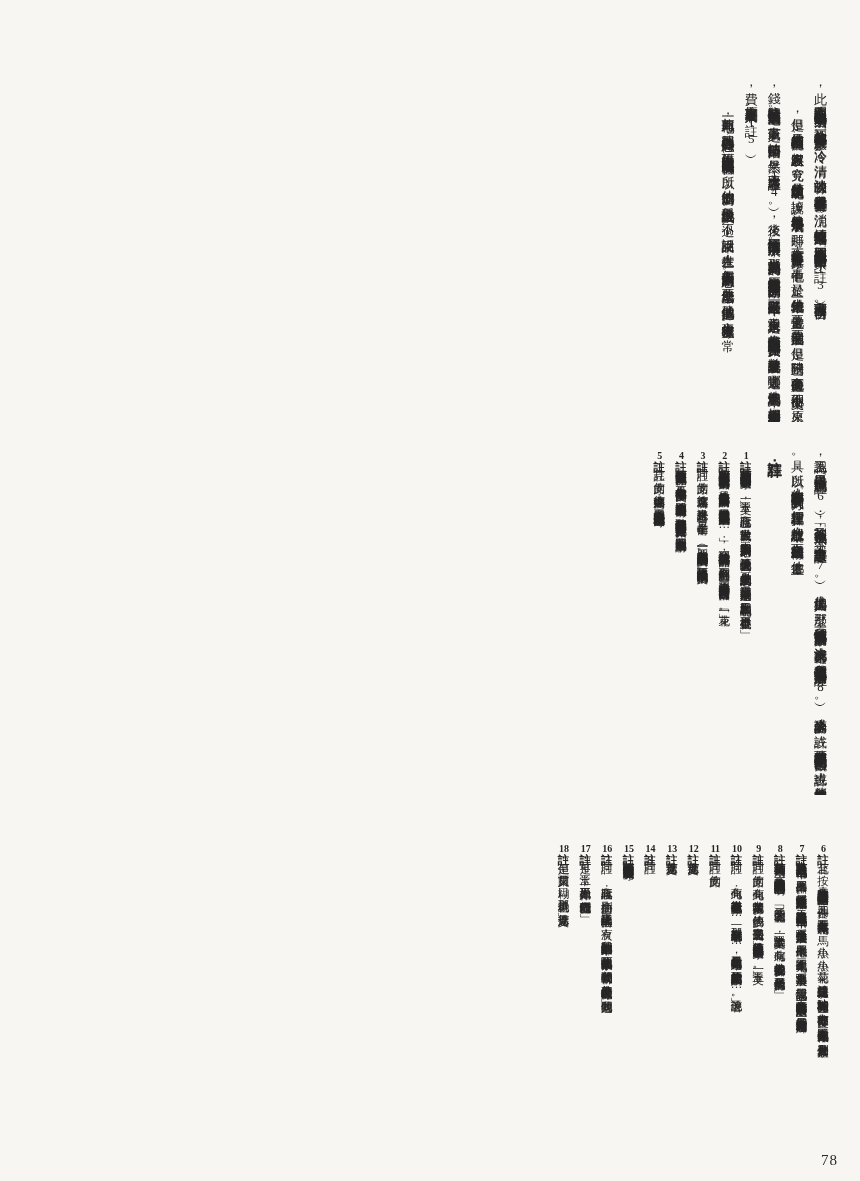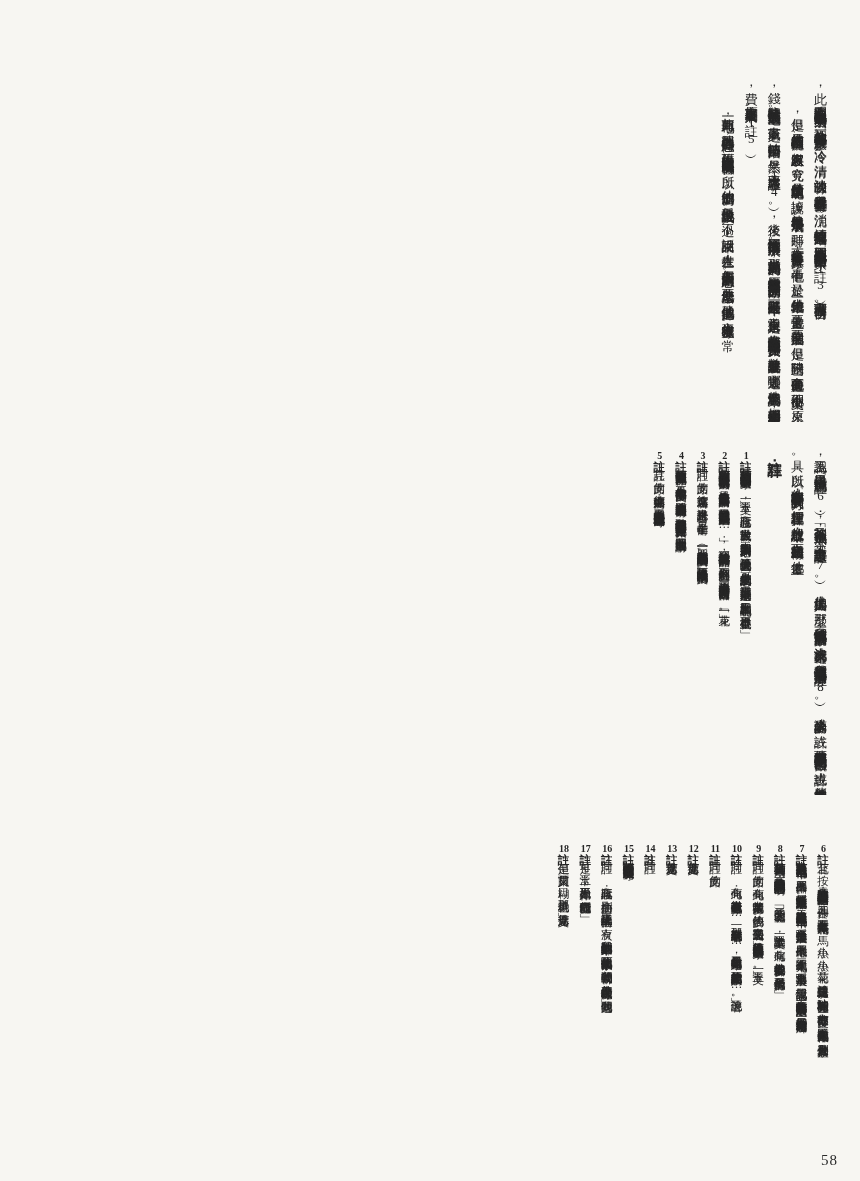--- a/index.html
+++ b/index.html
@@ -79,15 +79,15 @@
   <div class="band band-middle">
     <div class="group"><p class="para noindent">玉認為，過日子能「餬口也就夠了」（註16）；又強烈主張「畫不成熟，就不該拿出去展覽」（註17）。他是這樣的人；那麼，我們惋惜他以一個失敗者的形象，沈沒於藝術之都；我們哀憐他每日僅靠三個法郎過日子（註18）。或許是多餘的！或許，他反而竊笑我們掙不開拘泥不化的世俗觀；也或許，他所厭棄的就是繪畫被當成換取名利的工具。所以，他才會寧取「今朝有酒今朝醉」的方式，想揮霍就揮霍、想放縱就放縱；而當想畫畫的時候，他才畫畫。</p></div>
     <span class="notes-heading">註釋：</span>
     <div class="group"><div class="note"><span class="note-label">註<span class="tcy">1</span></span><span>雄獅美術月刊第三期席德進「一生沈沒在巴黎的中國老畫家──常玉」一文，有此段話：「二次世界大戰前，常玉曾一度回到四川的老家，據說是他的大哥去世。大哥是做絲綢生意的，常玉得到了一筆可觀的遺產，馬上又到巴黎來亂花，根本就不畫畫了。」</span></div><div class="note"><span class="note-label">註<span class="tcy">2</span></span><span>雄獅美術月刊一三四期陳炎鋒撰「淺談常玉卅年代的素描」一文中有云：「達昌先生曾向筆者轉述常玉自己透露的話：「當年的巴黎現代美術館已蒐購了我的幾張油畫……」；至於紐約現代美術館擁有常玉的作品，則是不容輕解的。因為達昌本人保存有一張當時由美術館印製的黑白明信片──「一束花」。</span></div><div class="note"><span class="note-label">註<span class="tcy">3</span></span><span>同註1的席文。席德進寫著：「說來真是奇妙，早在三十年前──（一九四一）我就在龐薰琹老師家裏看到常玉的畫。」見陳炎鋒「淺談常玉卅年代的素描」一文。</span></div><div class="note"><span class="note-label">註<span class="tcy">4</span></span><span>歷史博物館收藏的四十九件常玉作品，先是五十七年由教育部撥交的。即席德進文中提到的「我在巴黎時，聽說我們教育部（當時是黃季陸部長）匯了四百美金給他作路費，要他回台開畫展講學」。</span></div><div class="note"><span class="note-label">註<span class="tcy">5</span></span><span>見註1的席文。席德進文中提到：「常玉曾交了四十幅油畫先由我們駐法大使館寄運回</span></div></div>
   </div>
 
   <div class="band band-bottom">
     <div class="group"><div class="note"><span class="note-label">註<span class="tcy">6</span></span><span>台北。（按：此處所云駐法大使館應是駐比大使館之誤）這批作品，共四十二件。其中七十五年入藏五件（瓶花、馬、小魚、小魚、菊花），據說是自留任駐比、駐法時期的郭有守先生，亦由教育部撥交。第三次即七十九年入藏的十三件，分別是人像和盆景。</span></div><div class="note"><span class="note-label">註<span class="tcy">7</span></span><span>第一次是民國六十七年九月十七日至二十二日，共展出四十三件。展覽名稱是「旅法畫家常玉遺作展」。第二次展出是民國七十三年九月十二日至二十三日，名稱是「常玉遺作油畫展」，共展出四十七件。第三次即七十九年，名稱為「常玉畫展」。但我記憶裏，常玉作品有段時間彷彿如固定展一般，長期展示於歷史博物館一樓走廊。</span></div><div class="note"><span class="note-label">註<span class="tcy">8</span></span><span>見雄獅美術月刊一三二期，陳炎鋒撰文及翻譯的「巴黎的一曲鄉思」（江萌──熊秉明）的「盆花──談常玉的畫」一文，有此句：「在於他畫的很多裸女，是我所不懂得的。」</span></div><div class="note"><span class="note-label">註<span class="tcy">9</span></span><span>同註1的席文。有此句：「常常是我問得多，他答的少，支吾幾句罷了。」見席德進「一生沈沒在巴黎的中國老畫家──常玉」一文。</span></div><div class="note"><span class="note-label">註<span class="tcy">10</span></span><span>同註7，有此句：「我從來沒有看過他作畫……就那麼一次看到他拿著筆……是為了向我示範如何運筆，「如此才能發揮更柔和的效果……」他說著。</span></div><div class="note"><span class="note-label">註<span class="tcy">11</span></span><span>同註1的席文。</span></div><div class="note"><span class="note-label">註<span class="tcy">12</span></span><span>見席德進文。</span></div><div class="note"><span class="note-label">註<span class="tcy">13</span></span><span>見席德進文。</span></div><div class="note"><span class="note-label">註<span class="tcy">14</span></span><span>同註8。</span></div><div class="note"><span class="note-label">註<span class="tcy">15</span></span><span>按國立歷史博物館印行之「常玉畫展」展覽專刊。</span></div><div class="note"><span class="note-label">註<span class="tcy">16</span></span><span>同註7，有此段話：「一則小插曲，正說明了常玉的性格。有一次，我請他到巴黎近郊的家中，吃北非阿拉伯式的小米飯。餐後我們閒聊，「為什麼您夫人那樣忙碌呢？」他向我問道。</span></div><div class="note"><span class="note-label">註<span class="tcy">17</span></span><span>「可是，常玉，如果她不工作，我們僅能糊口而已。」</span></div><div class="note"><span class="note-label">註<span class="tcy">18</span></span><span>「但是，艾爾貝，糊口，那也就夠了。」見席德進文。</span></div></div>
   </div>
 
-  <div class="page-number">58</div>
+  <div class="page-number">78</div>
 
 </div>
 
 </body></html>

